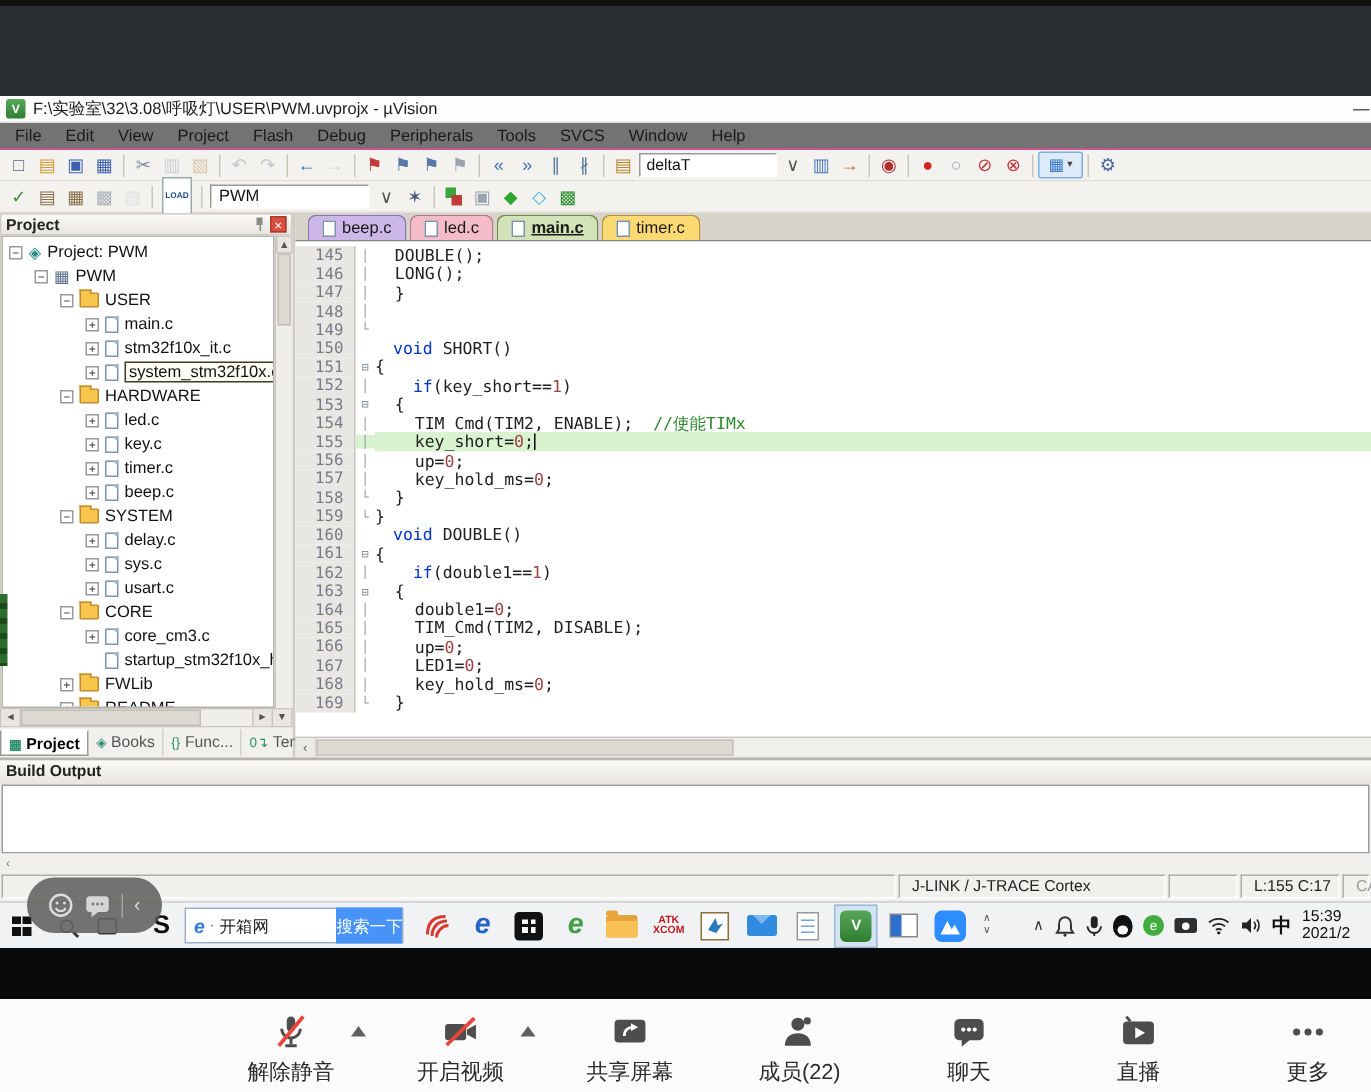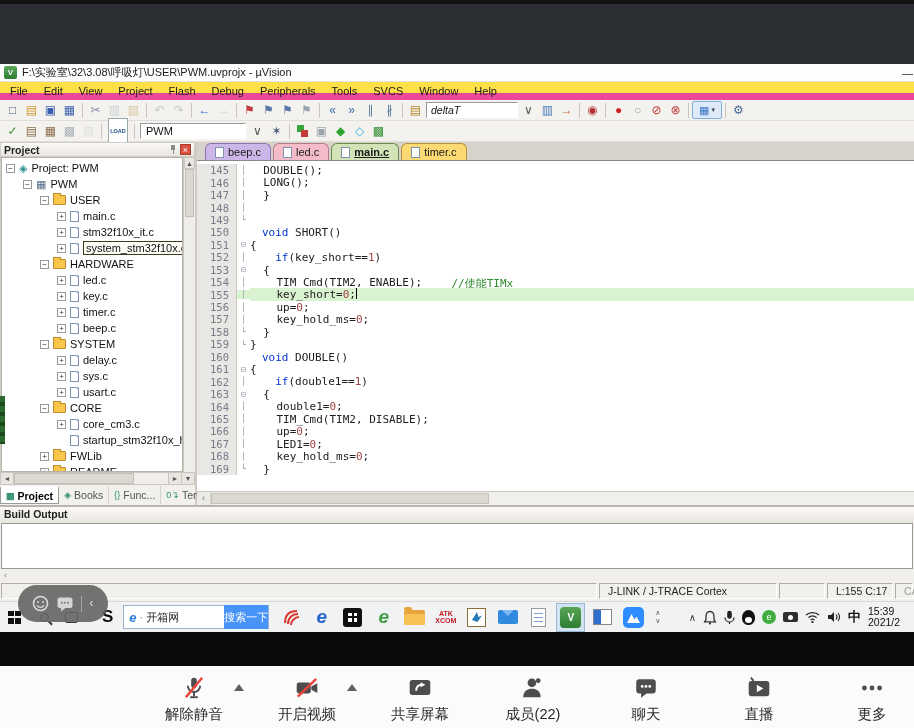--- a/index.html
+++ b/index.html
@@ -9,28 +9,28 @@
 
   
   .top-dark { position:absolute; left:0; top:0; width:914px; height:64px; background:#2b2e33; border-top:4px solid #121212; }
 
   
   .uv { position:absolute; left:0; top:64px; width:914px; height:537px; background:#f2f0ed; display:flex; flex-direction:column; }
   .titlebar { height:18px; background:#fdfdfd; display:flex; align-items:center; padding:0 4px; border-bottom:1px solid #e3e1dd; }
   .uv-logo { width:13px; height:13px; border-radius:2px; background:linear-gradient(#5aa85a,#2e7d32); color:#fff; font-size:8px; font-weight:bold; display:flex; align-items:center; justify-content:center; margin-right:5px; }
   .title-text { font-size:11px; color:#1c1c1c; white-space:nowrap; }
   .min-btn { margin-left:auto; margin-right:-3px; font-size:11px; color:#222; }
-  .menubar { height:18px; display:flex; background:#fde047; border-bottom:7px solid #ec4899; padding-left:2px; }
+  .menubar { height:18px; display:flex; background:#737373; border-bottom:1px solid #ec4899; padding-left:2px; }
   .menu-item { font-size:11px; color:#1a1a1a; padding:0 8px; line-height:18px; }
   .tbrow { height:21px; display:flex; align-items:center; background:#f4f2ef; border-bottom:1px solid #e2dfda; padding-left:3px; }
   .tbi { width:19px; height:18px; display:flex; align-items:center; justify-content:center; font-size:12px; line-height:18px; }
   .tbi.dis { opacity:.45; }
   .tb-sep { width:1px; height:15px; background:#c9c6c0; margin:0 3px; }
   .tb-input { width:92px; height:16px; background:#fff; border:1px solid #9a9a9a; border-right-color:#fff; border-bottom-color:#fff; margin:0 1px; display:flex; align-items:center; padding-left:4px; }
-  .tb-input-text { font-size:10.5px; color:#111;font-style:italic; }
+  .tb-input-text { font-size:10.5px; color:#111; }
   .tb-combo { width:106px; height:16px; background:#fff; border:1px solid #9a9a9a; border-right-color:#fff; border-bottom-color:#fff; margin:0 2px; display:flex; align-items:center; padding-left:5px; font-size:11px; color:#111; }
   .load-txt { font-size:5.5px; font-weight:bold; letter-spacing:0; color:#1c4d8a; border:1px solid #9aa; padding:3px 1px; background:#fff; }
   .layoutbox { border:1px solid #7fb0e0; background:#ddebf8; width:30px; border-radius:2px; }
   .lb-grid { color:#3a77c9; font-size:11px; }
   .lb-caret { color:#444; font-size:7px; margin-left:2px; }
   .cube { width:7px; height:7px; display:inline-block; }
   .cube.c1 { background:#3aa53a; margin-right:-3px; margin-top:-5px; }
   .cube.c2 { background:#c23b3b; margin-top:4px; }
 
   
@@ -75,23 +75,23 @@
   .editor { flex:1; display:flex; flex-direction:column; min-width:0; background:#d7d3cb; }
   .etabs { height:19px; display:flex; align-items:flex-end; padding-left:8px; gap:2px; border-bottom:1px solid #8a8a8a; }
   .etab { height:17px; display:flex; align-items:center; gap:4px; padding:0 9px; border:1px solid; border-bottom:none; border-radius:6px 6px 0 0; }
   .etab .file-ico { width:9px; height:11px; background:#fff; border:1px solid #7d93ad; position:relative; }
   .etxt { font-size:11px; color:#1a1a1a; }
   .etxt.actt { font-weight:bold; text-decoration:underline; }
   .ecode { flex:1; background:#fff; overflow:hidden; padding-top:3px; position:relative; }
   .ln { display:flex; height:12.45px; align-items:center; font-family:"DejaVu Sans Mono","Liberation Mono",monospace; font-size:11px; }
   .ln .no { width:40px; flex:none; text-align:right; padding-right:7px; color:#7a7a88; background:#e9e7e3; border-right:1px solid #c9c6c0; font-size:10.5px; align-self:stretch; display:flex; align-items:center; justify-content:flex-end; }
   .ln .fold { width:13px; flex:none; font-size:8px; color:#8a94a0; text-align:center; }
-  .ln .src { white-space:pre; display:flex; align-items:flex-start; flex:1; align-self:stretch; }
+  .ln .src { white-space:pre; display:flex; align-items:center; flex:1; align-self:stretch; }
   .ln.cur .src, .ln.cur .fold { background:#d9f3d0; }
-  .tok-t { color:#202020; } .tok-k { color:#0033cc;margin-left:12px; } .tok-n { color:#a04040; } .tok-c { color:#2e8b2e;margin-left:16px; }
+  .tok-t { color:#202020; } .tok-k { color:#0033cc;margin-left:12px; } .tok-n { color:#a04040; } .tok-c { color:#2e8b2e; }
   .caret { display:inline-block; width:1px; height:11px; background:#000; }
   .e-hscroll { height:14px; display:flex; background:#f1efec; border-top:1px solid #c9c6c0; }
   .ehs-btn { width:14px; font-size:9px; color:#666; text-align:center; line-height:13px; background:#eceae6; border-right:1px solid #d5d2cc; }
   .ehs-track { flex:1; position:relative; }
   .ehs-thumb { position:absolute; left:0; top:1px; height:11px; width:278px; background:#dcd9d3; border:1px solid #c5c2bb; }
 
   
   .bo { height:76px; display:flex; flex-direction:column; border-top:2px solid #b8b5af; }
   .bo-head { height:16px; font-size:10.5px; font-weight:bold; color:#222; padding:1px 4px; background:linear-gradient(#fbfaf8,#e8e5e0); }
   .bo-body { flex:1; background:#fff; border:1px solid #9a9a9a; margin:0 1px; }

